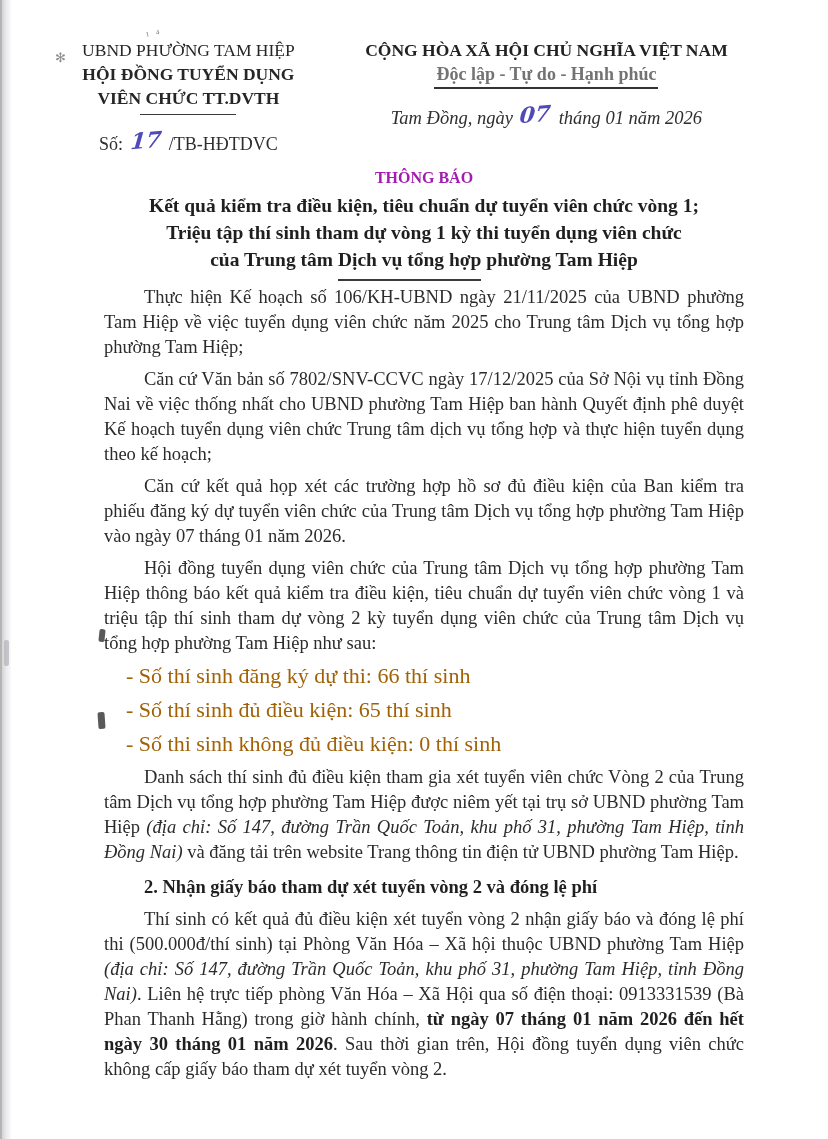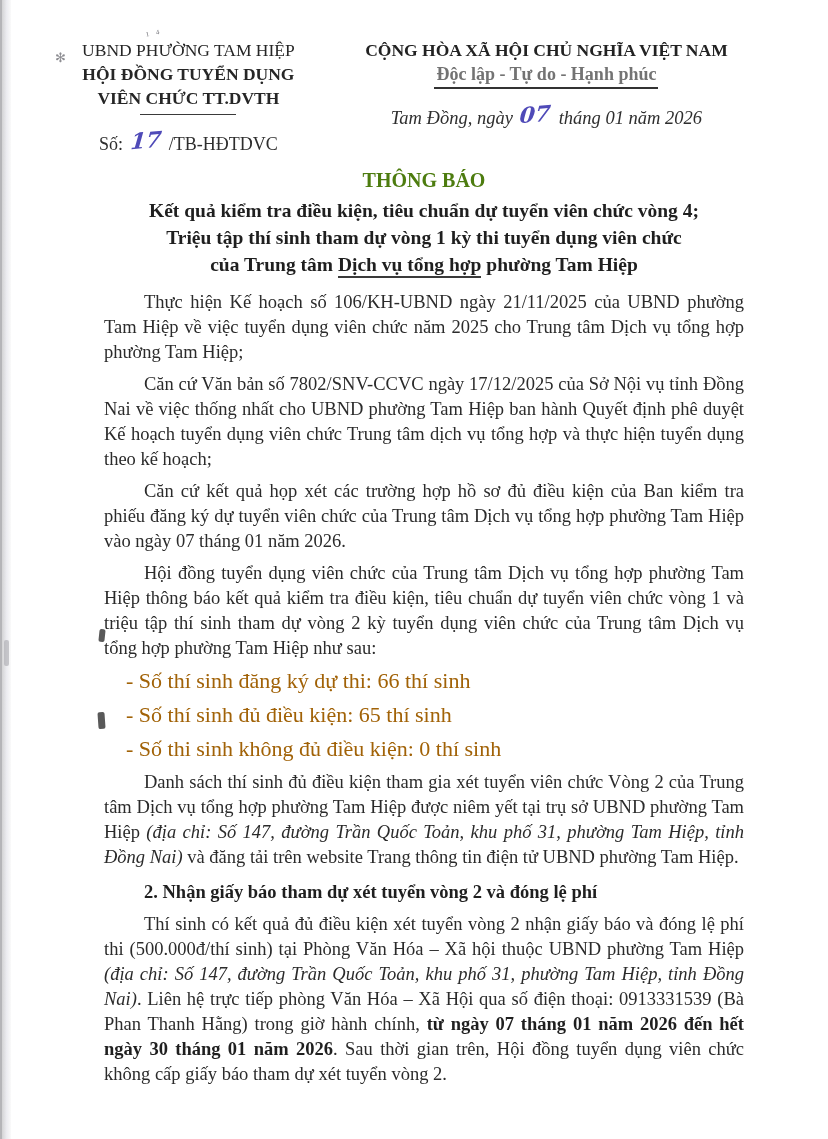--- a/index.html
+++ b/index.html
@@ -38,23 +38,23 @@
   .hdr-right .motto-line{display:inline-block;font-weight:bold;font-size:18px;
     border-bottom:2px solid #333;padding:0 2px 2px 2px;margin-top:2px;color:#737373;}
   .date-line{margin-top:18px;font-style:italic;font-size:18.5px;white-space:nowrap;}
 
   .handwrite{
     display:inline-block;font-family:"DejaVu Serif",serif;font-style:italic;font-weight:bold;
     color:#4f4ab8;font-size:22px;line-height:18px;transform:skewX(-10deg) rotate(-5deg);
     position:relative;top:-2px;padding:0 3px;
   }
 
-  .doc-heading{text-align:center;font-weight:bold;font-size:20px;margin-top:14px;color:#4d7c0f;}
+  .doc-heading{text-align:center;font-weight:bold;font-size:16px;margin-top:14px;color:#a21caf;}
   .doc-title{text-align:center;font-weight:bold;font-size:19.5px;line-height:27px;margin-top:5px;color:#1f1f1f;}
-  .u-part{border-bottom:2px solid #3a3a3a;padding-bottom:1px;}
+  .u-part{border-bottom:2px solid #3a3a3a;padding-bottom:9px;}
 
   .body-text{margin-top:12px;}
   .para{
     font-size:18.5px;line-height:25px;text-align:justify;
     text-indent:40px;margin:0 0 7px 0;color:#2b2b2b;
   }
   .para.it{}
   .sec-heading{
     font-size:18.5px;font-weight:bold;color:#1f1f1f;
     text-indent:40px;margin:12px 0 9px 0;
@@ -99,21 +99,21 @@
       <div class="date-line">
         <span>Tam Đồng, ngày</span>
         <span class="handwrite">07</span>
         <span>tháng 01 năm 2026</span>
       </div>
     </div>
   </div>
 
   <div class="doc-heading">THÔNG BÁO</div>
   <div class="doc-title">
-    <div>Kết quả kiểm tra điều kiện, tiêu chuẩn dự tuyển viên chức vòng 4;</div>
+    <div>Kết quả kiểm tra điều kiện, tiêu chuẩn dự tuyển viên chức vòng 1;</div>
     <div>Triệu tập thí sinh tham dự vòng 1 kỳ thi tuyển dụng viên chức</div>
     <div>
       <span>của Trung tâm </span><span class="u-part">Dịch vụ tổng hợp</span><span> phường Tam Hiệp</span>
     </div>
   </div>
 
   <div class="body-text">
     <p class="para it">Thực hiện Kế hoạch số 106/KH-UBND ngày 21/11/2025 của UBND phường Tam Hiệp về việc tuyển dụng viên chức năm 2025 cho Trung tâm Dịch vụ tổng hợp phường Tam Hiệp;</p>
     <p class="para it">Căn cứ Văn bản số 7802/SNV-CCVC ngày 17/12/2025 của Sở Nội vụ tỉnh Đồng Nai về việc thống nhất cho UBND phường Tam Hiệp ban hành Quyết định phê duyệt Kế hoạch tuyển dụng viên chức Trung tâm dịch vụ tổng hợp và thực hiện tuyển dụng theo kế hoạch;</p>
     <p class="para it">Căn cứ kết quả họp xét các trường hợp hồ sơ đủ điều kiện của Ban kiểm tra phiếu đăng ký dự tuyển viên chức của Trung tâm Dịch vụ tổng hợp phường Tam Hiệp vào ngày 07 tháng 01 năm 2026.</p>

